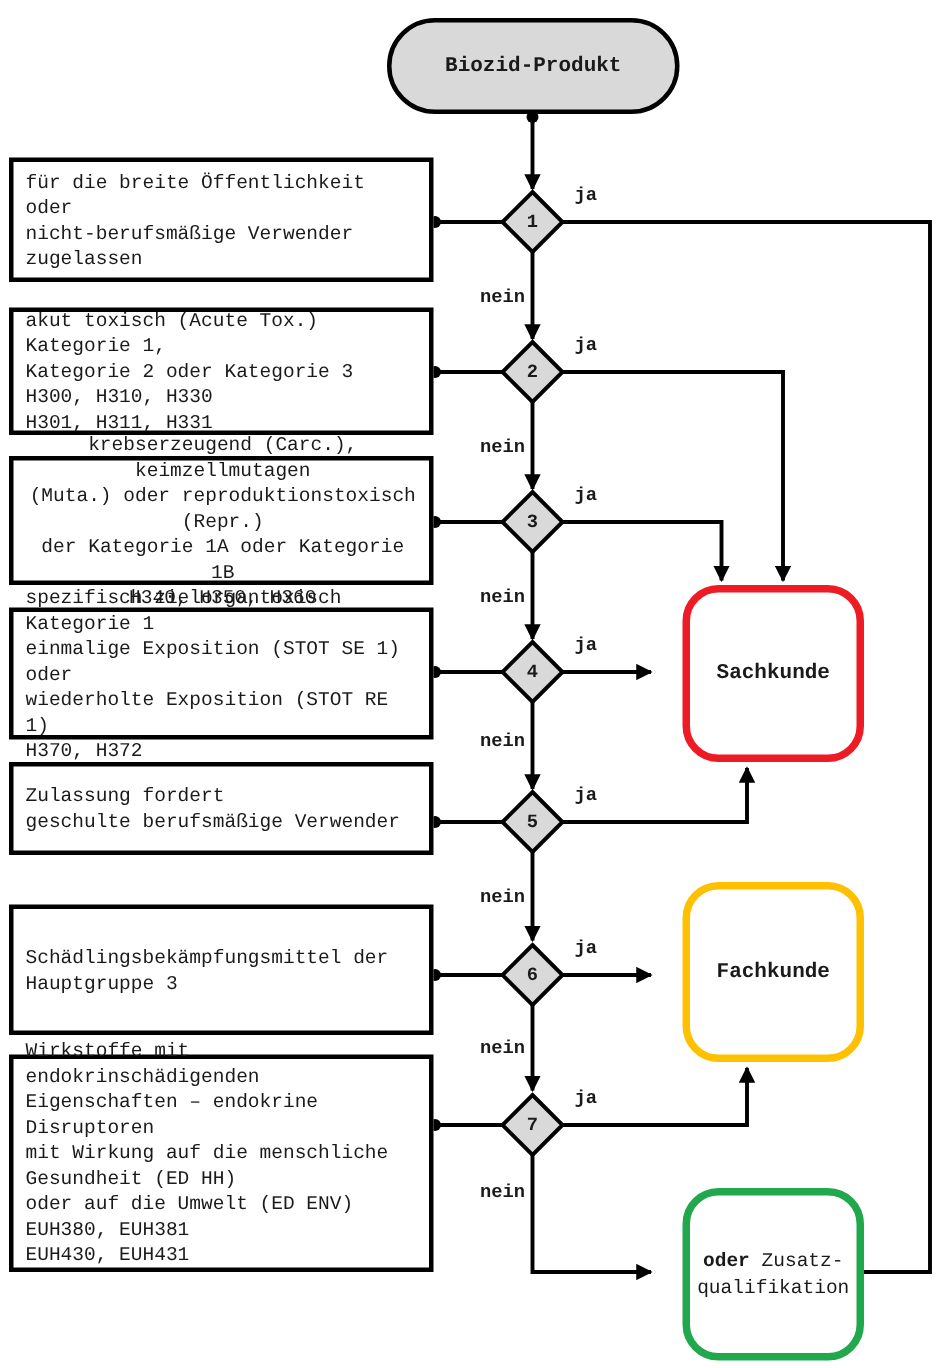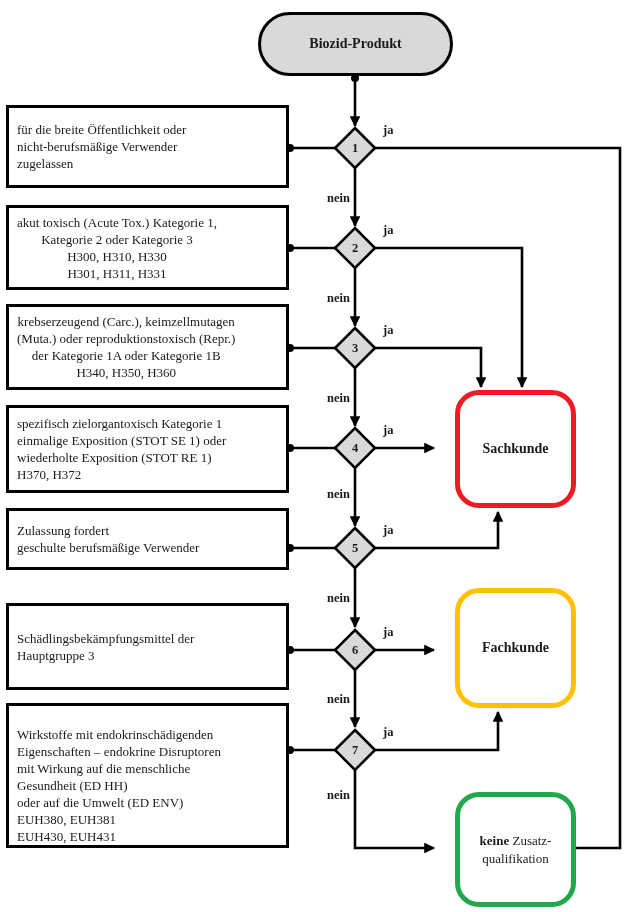--- a/index.html
+++ b/index.html
@@ -1,34 +1,34 @@
 <!DOCTYPE html>
 <html><head>
 <meta charset="utf-8">
 <style>
   html,body{margin:0;padding:0;background:#fff;}
   .canvas{
     position:relative;width:628px;height:912px;background:#ffffff;
-    font-family:Liberation Serif, serif;color:#1a1a1a;overflow:hidden;
+    font-family:Liberation Mono, monospace;color:#1a1a1a;overflow:hidden;
   }
   svg.wires{position:absolute;left:0;top:0;z-index:0;}
   .start-pill{
     position:absolute;left:258px;top:12px;width:195px;height:64px;
     background:#d9d9d9;border:3px solid #000;border-radius:34px;
     display:flex;align-items:center;justify-content:center;
     font-weight:bold;font-size:14px;box-sizing:border-box;z-index:2;
   }
   .cond{
     position:absolute;left:6px;width:283px;box-sizing:border-box;
     background:#fff;border:3px solid #000;
     display:flex;align-items:center;padding:0 6px 0 8px;
     font-size:13px;line-height:17px;white-space:pre-line;z-index:2;
   }
   .c1{top:105px;height:83px;}
-  .c2{top:205px;height:85px;text-align:center;}
+  .c2{top:205px;height:85px;}
   .c3{top:304px;height:86px;text-align:center;}
   .c4{top:405px;height:88px;align-items:center;}
   .c5{top:508px;height:62px;}
   .c6{top:603px;height:87px;}
   .c7{top:703px;height:145px;align-items:flex-end;}
   .dnum{
     position:absolute;left:335px;width:40px;text-align:center;
     font-weight:bold;font-size:12.5px;z-index:3;
   }
   .lbl{position:absolute;font-weight:bold;font-size:12.5px;z-index:3;}
@@ -161,16 +161,16 @@
   <div class="lbl no" style="top:692px;">nein</div>
   <div class="lbl no" style="top:788px;">nein</div>
 
   <div class="outcome sach">
     <span>Sachkunde</span>
   </div>
   <div class="outcome fach">
     <span>Fachkunde</span>
   </div>
   <div class="outcome keine">
-    <div><span class="b">keine</span><span> Zusatz-</span><br><span>qualifikation</span></div>
+    <div><span class="b">oder</span><span> Zusatz-</span><br><span>qualifikation</span></div>
   </div>
 
 </div>
 
 </body></html>

